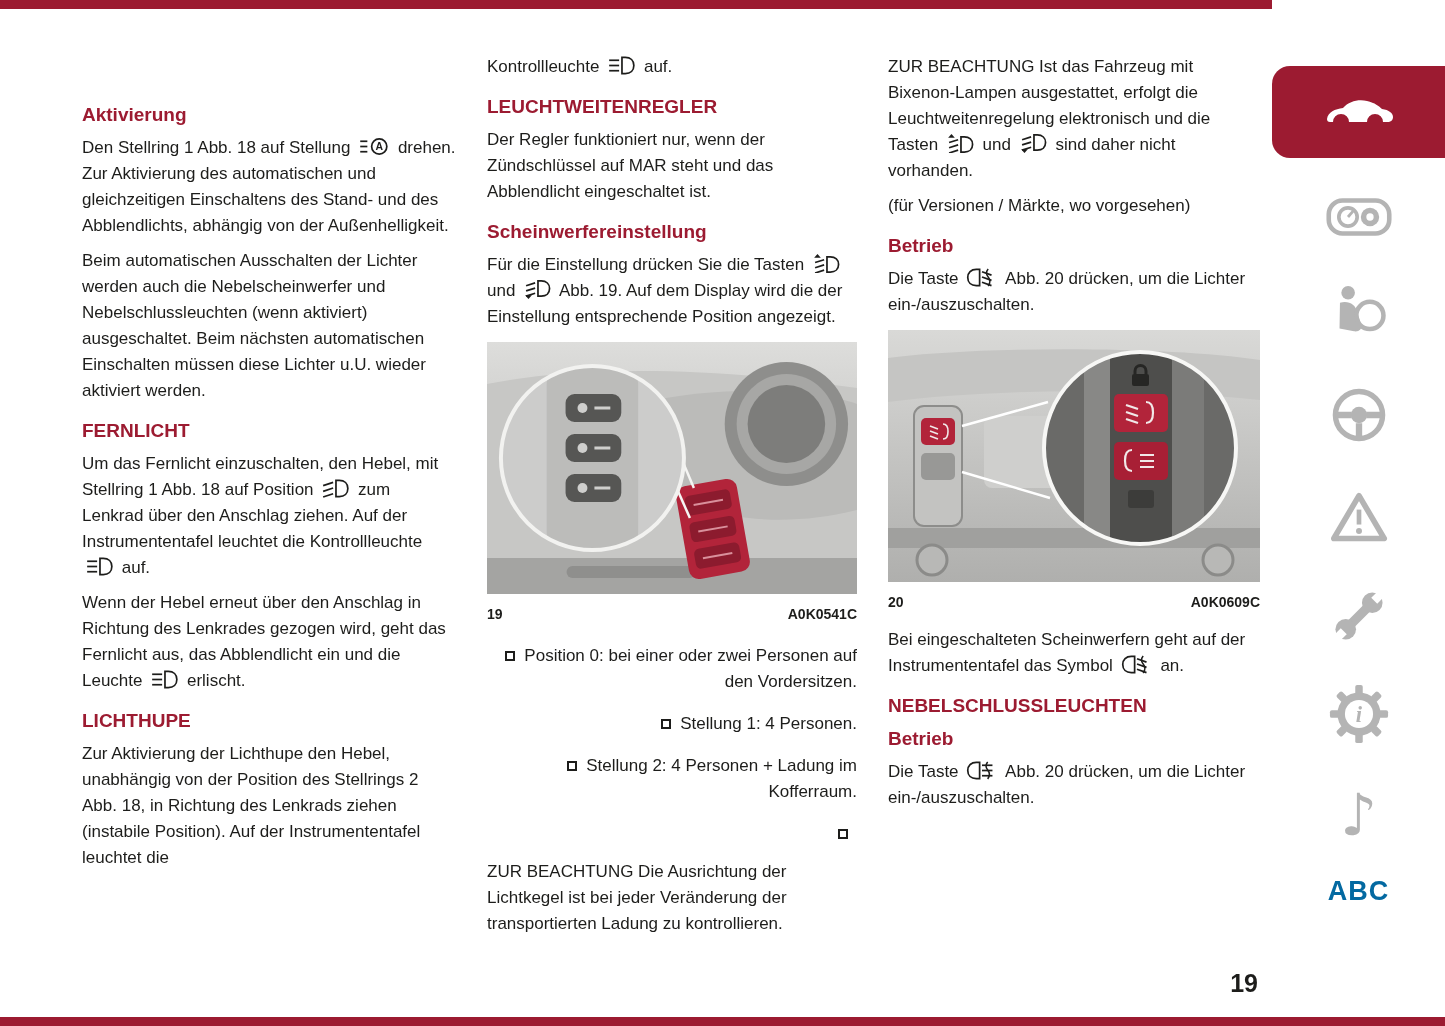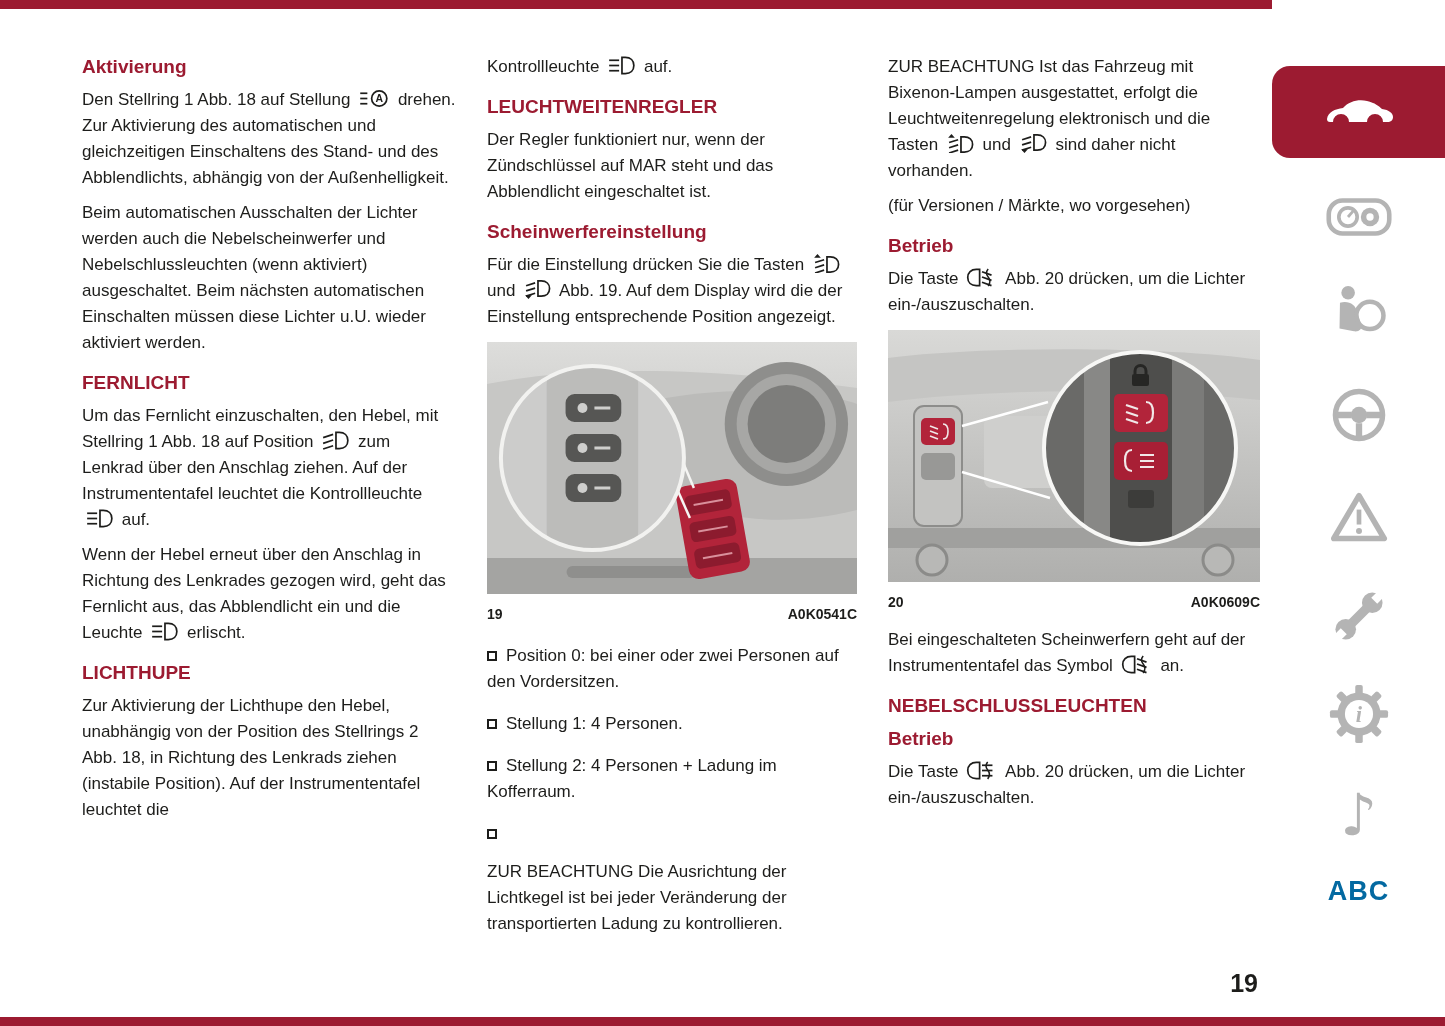--- a/index.html
+++ b/index.html
@@ -8,32 +8,32 @@
     position:relative;
     background:#ffffff;
     font-family:"Liberation Sans", sans-serif;
     color:#1d1d1b;
     overflow:hidden;
   }
   .top-bar { position:absolute; left:0; top:0; width:1272px; height:9px; background:#9c1b31; }
   .bottom-bar { position:absolute; left:0; bottom:0; width:1445px; height:9px; background:#9c1b31; }
 
   .col { position:absolute; top:54px; font-size:17px; line-height:26px; }
-  .col1 { left:82px;  width:374px; }
+  .col1 { left:82px;  width:374px;margin-top:48px; }
   .col2 { left:487px; width:370px; }
   .col3 { left:888px; width:372px; }
 
   p { margin:0 0 9px 0; }
   .heading { font-size:19px; font-weight:700; color:#9c1b31; margin:14px 0 7px 0; }
   .heading.first { margin-top:0; }
 
   .tx-icon { display:inline-block; width:29px; height:19px; vertical-align:-3px; margin:0 3px; color:#1d1d1b; }
   .tx-icon.wide { width:32px; }
 
-  .sq-item { margin:16px 0 2px 0; }
+  .sq-item { margin:16px 0 2px 0;text-align:right; }
   .sq { display:inline-block; width:10px; height:10px; border:2px solid #1d1d1b; margin-right:9px; }
 
   .figure { margin:12px 0 4px 0; }
   .figure svg.photo { display:block; width:100%; height:252px; }
   .fig-caption { display:flex; justify-content:space-between; font-size:14px; font-weight:700; margin:7px 0 12px 0; }
 
   .page-num { position:absolute; right:187px; bottom:28px; font-size:25px; font-weight:700; color:#1d1d1b; }
 
   .sidebar { position:absolute; right:0; top:0; width:173px; height:1026px; background:#ffffff; }
   .active-tab {

